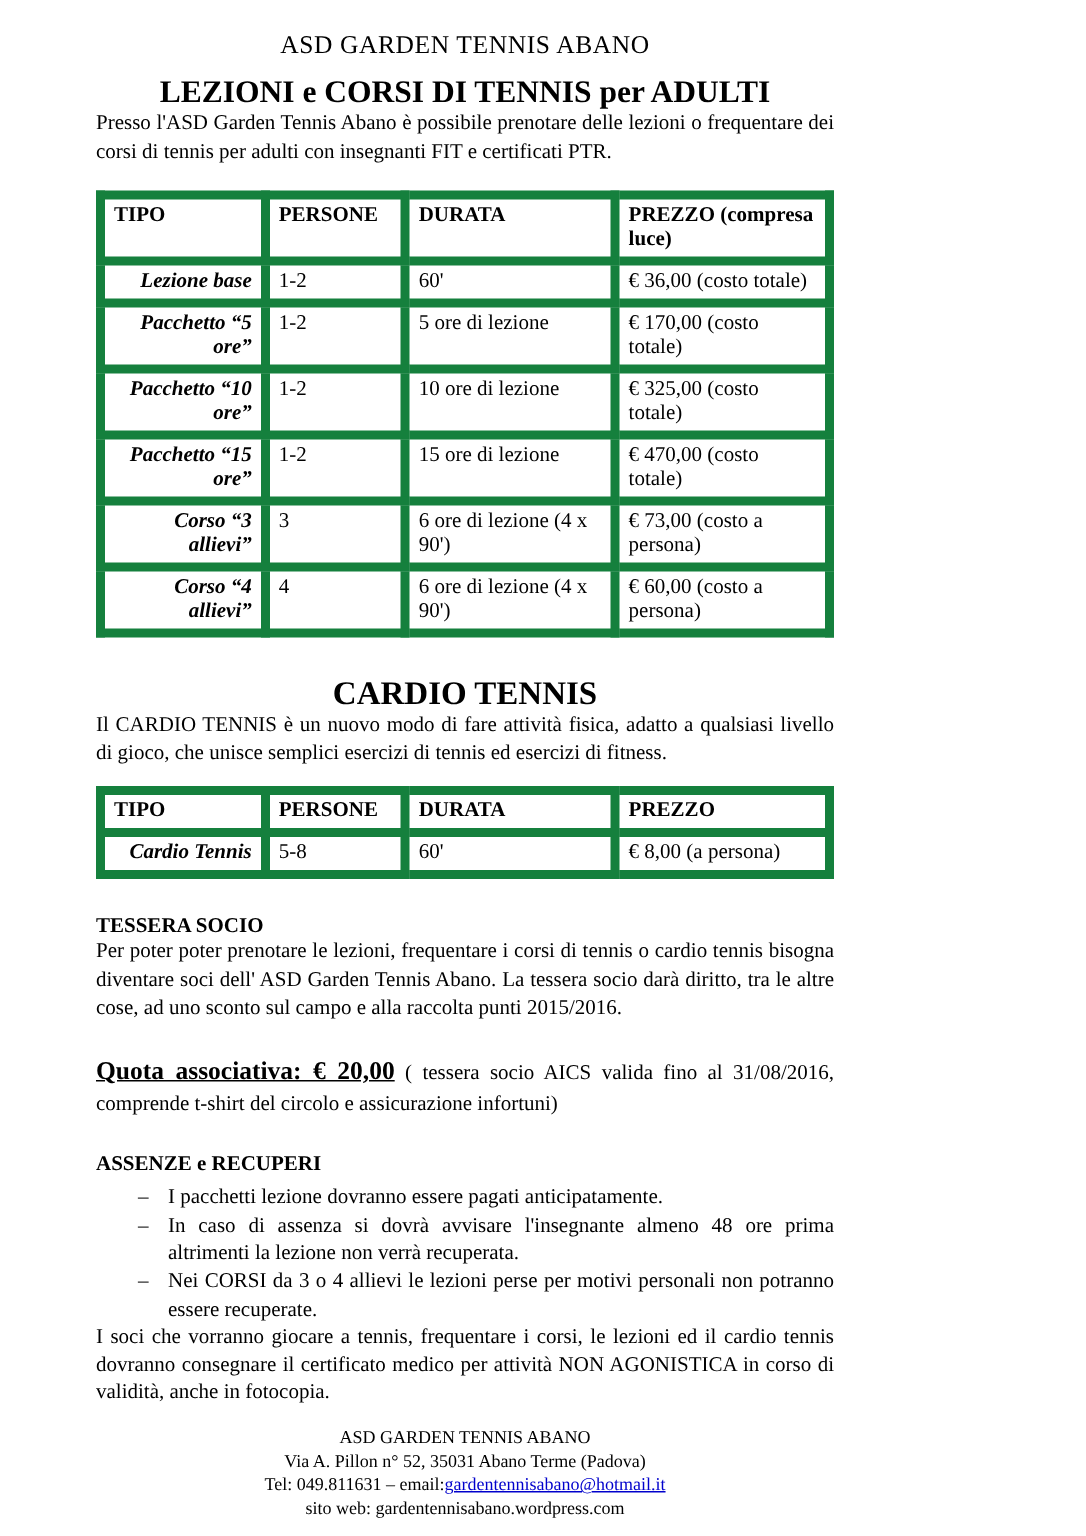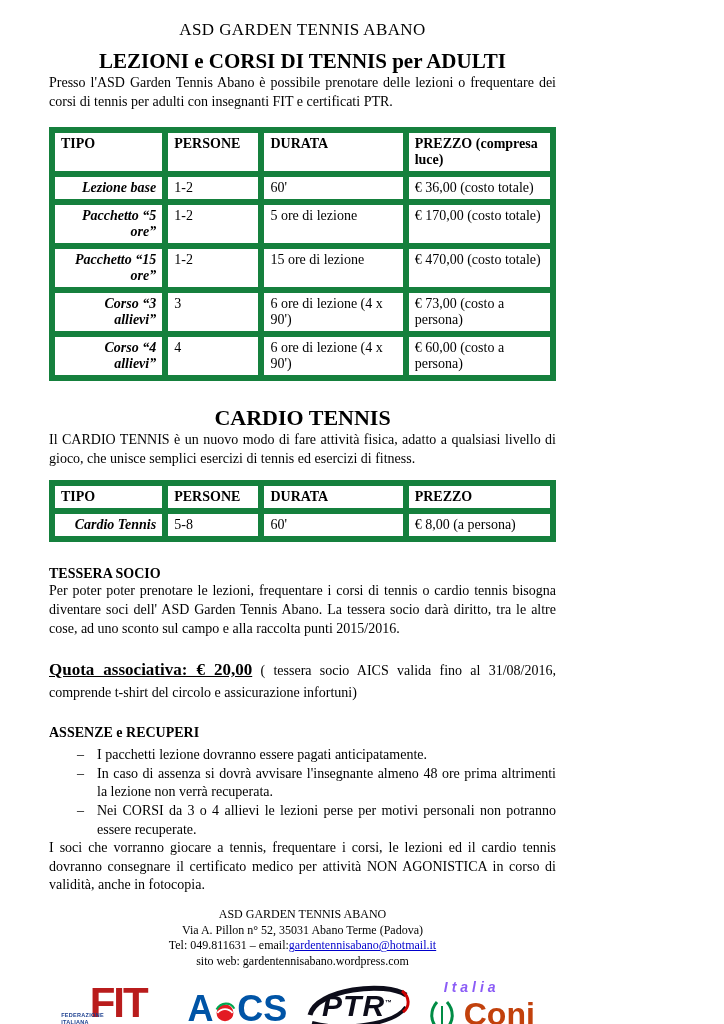--- a/index.html
+++ b/index.html
@@ -3,21 +3,21 @@
 <meta charset="utf-8">
 <title>ASD Garden Tennis Abano</title>
 <style>
   * { box-sizing: border-box; }
   html, body { margin: 0; padding: 0; }
   body {
     width: 724px; height: 1024px;
     background: #ffffff; color: #000;
     font-family: "Liberation Serif", serif;
   }
-  .page { width: 624px; height: 1024px; padding: 20px 68px 0 49px; overflow: hidden; border-radius: 10px; }
+  .page { width: 624px; height: 1024px; padding: 20px 68px 0 64px; overflow: hidden; border-radius: 10px; }
   .center { text-align: center; }
   .org-title { font-size: 17px; letter-spacing: .4px; }
   .main-title { font-size: 21px; font-weight: bold; margin-top: 9px; }
   .season { font-size: 16px; font-weight: bold; margin-top: 4px; }
   p.body { font-size: 14px; line-height: 1.33; text-align: justify; margin: 0; }
   .intro { margin-top: 22px; }
 
   table { border-collapse: collapse; width: 100%; font-size: 14px; }
   th, td { border: 6px solid #15803d; padding: 3px 6px; text-align: left; vertical-align: top; }
   th { font-weight: bold; }
@@ -112,20 +112,26 @@
         <td class="c1">Lezione base</td>
         <td>1-2</td>
         <td>60'</td>
         <td>€ 36,00 (costo totale)</td>
       </tr>
       <tr>
         <td class="c1">Pacchetto “5 ore”</td>
         <td>1-2</td>
         <td>5 ore di lezione</td>
         <td>€ 170,00 (costo totale)</td>
+      </tr>
+      <tr>
+        <td class="c1">Pacchetto “10 ore”</td>
+        <td>1-2</td>
+        <td>10 ore di lezione</td>
+        <td>€ 325,00 (costo totale)</td>
       </tr>
       <tr>
         <td class="c1">Pacchetto “15 ore”</td>
         <td>1-2</td>
         <td>15 ore di lezione</td>
         <td>€ 470,00 (costo totale)</td>
       </tr>
       <tr>
         <td class="c1">Corso “3 allievi”</td>
         <td>3</td>

